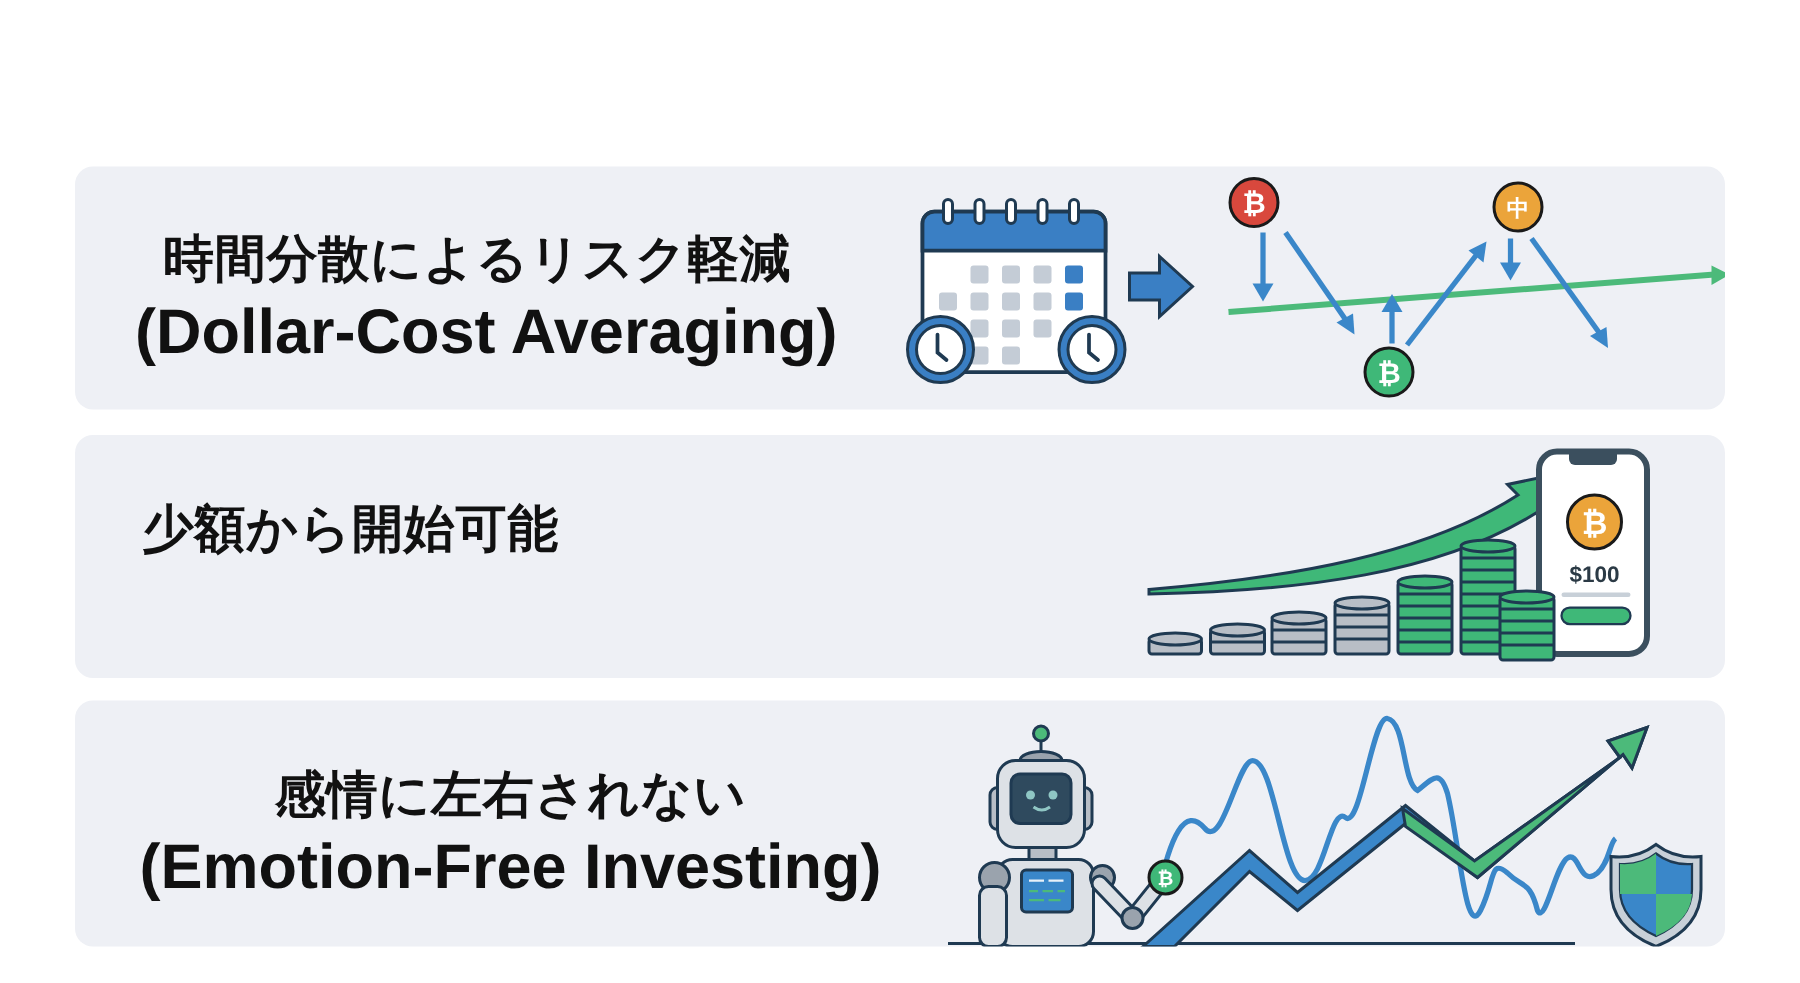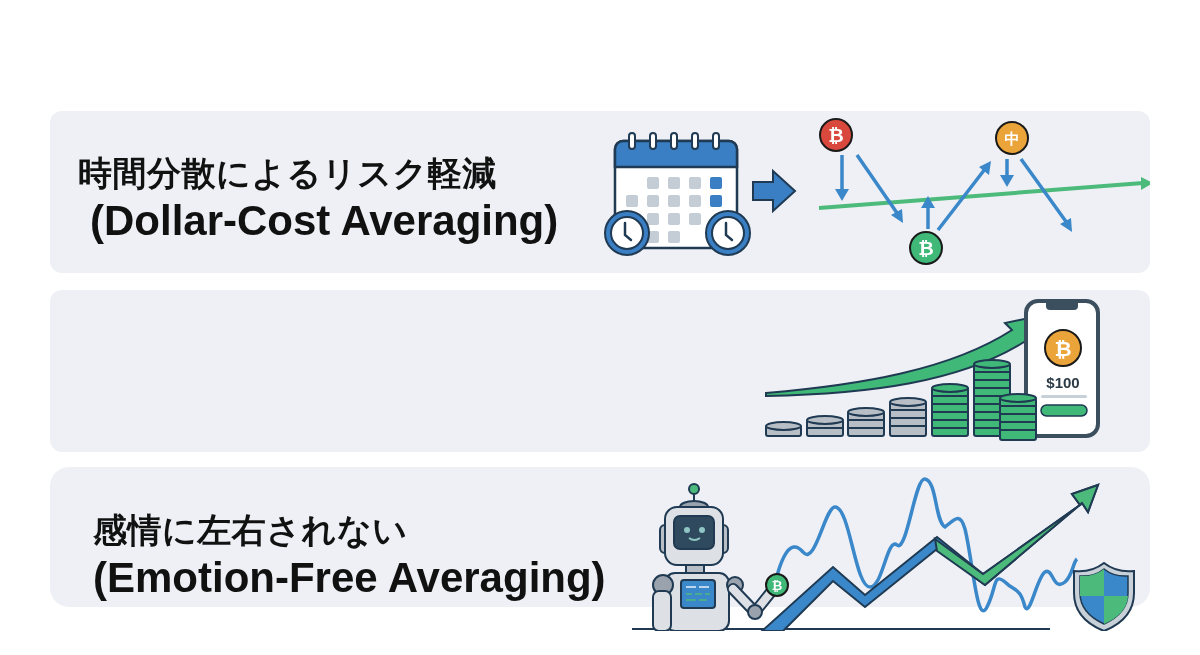--- a/index.html
+++ b/index.html
@@ -5,21 +5,21 @@
   html, body { margin:0; padding:0; }
   body {
     width:1200px; height:655px; background:#ffffff; position:relative; overflow:hidden;
     font-family:"Liberation Sans","DejaVu Sans",sans-serif;
   }
   .card {
     position:absolute; left:50px; width:1100px; background:#eef0f5;
     border-radius:12px; box-sizing:border-box;
   }
   .card .text { position:absolute; color:#111; font-weight:bold; }
-  .card .jp { font-size:34px; letter-spacing:0.5px; line-height:1; font-family:"DejaVu Sans","Liberation Sans",sans-serif; }
+  .card .jp { font-size:34px; letter-spacing:0.5px; line-height:1; font-family:"DejaVu Sans","Liberation Sans",sans-serif;text-align:center; }
   .card .en { font-size:42px; line-height:1; margin-top:10px; font-family:"Liberation Sans",sans-serif; }
   .illus { position:absolute; }
   svg text { font-family:"Liberation Sans",sans-serif; }
 </style>
 </head>
 <body>
 
 <div class="card" style="top:111px;height:162px;">
   <div class="text" style="left:28px;top:45px;">
     <div class="jp">時間分散によるリスク軽減</div>
@@ -97,20 +97,21 @@
       <g>
         <circle cx="417" cy="27" r="16" fill="#eba43a" stroke="#1a1a1a" stroke-width="2"></circle>
         <text x="417" y="33" font-size="15" font-weight="bold" fill="#fff" text-anchor="middle" font-family="DejaVu Sans">中</text>
       </g>
     </svg>
   </div>
 </div>
 
 <div class="card" style="top:290px;height:162px;">
   <div class="text" style="left:45px;top:46px;">
+    <div class="jp">少額から開始可能</div>
   </div>
   <div class="illus" style="left:700px;top:0;width:400px;height:162px;">
     <svg width="400" height="162" viewBox="0 0 400 162">
 
       <g>
         <path d="M16 103 C 110 95, 200 80, 262 40 L 255 33 L 298 24 L 282 62 L 274 52 C 210 92, 120 104, 16 106 Z" fill="#3fb878" stroke="#1f3a52" stroke-width="2"></path>
       </g>
 
       <g stroke="#1f3a52" stroke-width="2">
 
@@ -173,24 +174,24 @@
           <ellipse cx="268" cy="108" rx="18" ry="4"></ellipse>
         <line x1="250" y1="116" x2="286" y2="116"></line>
           <line x1="250" y1="124" x2="286" y2="124"></line>
           <line x1="250" y1="132" x2="286" y2="132"></line>
           <line x1="250" y1="140" x2="286" y2="140"></line>
       </g>
     </svg>
   </div>
 </div>
 
-<div class="card" style="top:467px;height:140px;border-radius:19px;">
+<div class="card" style="top:467px;height:164px;">
   <div class="text" style="left:43px;top:46px;">
     <div class="jp">感情に左右されない</div>
-    <div class="en">(Emotion-Free Averaging)</div>
+    <div class="en">(Emotion-Free Investing)</div>
   </div>
   <div class="illus" style="left:575px;top:0;width:525px;height:164px;">
     <svg width="525" height="164" viewBox="0 0 525 164">
 
       <line x1="7" y1="162" x2="425" y2="162" stroke="#1f3a52" stroke-width="2"></line>
 
       <path d="M147 130 C 155 90, 165 70, 178 85 C 190 100, 200 40, 210 40 C 225 40, 230 120, 245 120 C 258 120, 262 70, 272 78 C 282 86, 290 10, 300 12 C 312 14, 310 55, 320 60 C 330 52, 335 45, 340 62 C 348 95, 352 160, 362 140 C 372 120, 368 105, 380 115 C 390 125, 395 120, 400 140 C 405 150, 412 110, 420 105 C 428 100, 428 125, 440 115 C 448 108, 448 95, 452 92" fill="none" stroke="#3a87c9" stroke-width="3.5"></path>
 
       <path d="M137 164 L 208 100 L 240 128 L 312 70 L 358 107 L 455 38 L 447 27 L 473 18 L 463 45 L 457 36 L 360 118 L 312 82 L 240 140 L 208 114 L 158 164 Z" fill="#3a87c9" stroke="#1f3a52" stroke-width="2"></path>
       <path d="M310 72 L 358 107 L 455 38 L 447 27 L 473 18 L 463 45 L 457 36 L 360 118 L 312 84 Z" fill="#4cba7a" stroke="#1f3a52" stroke-width="2"></path>

